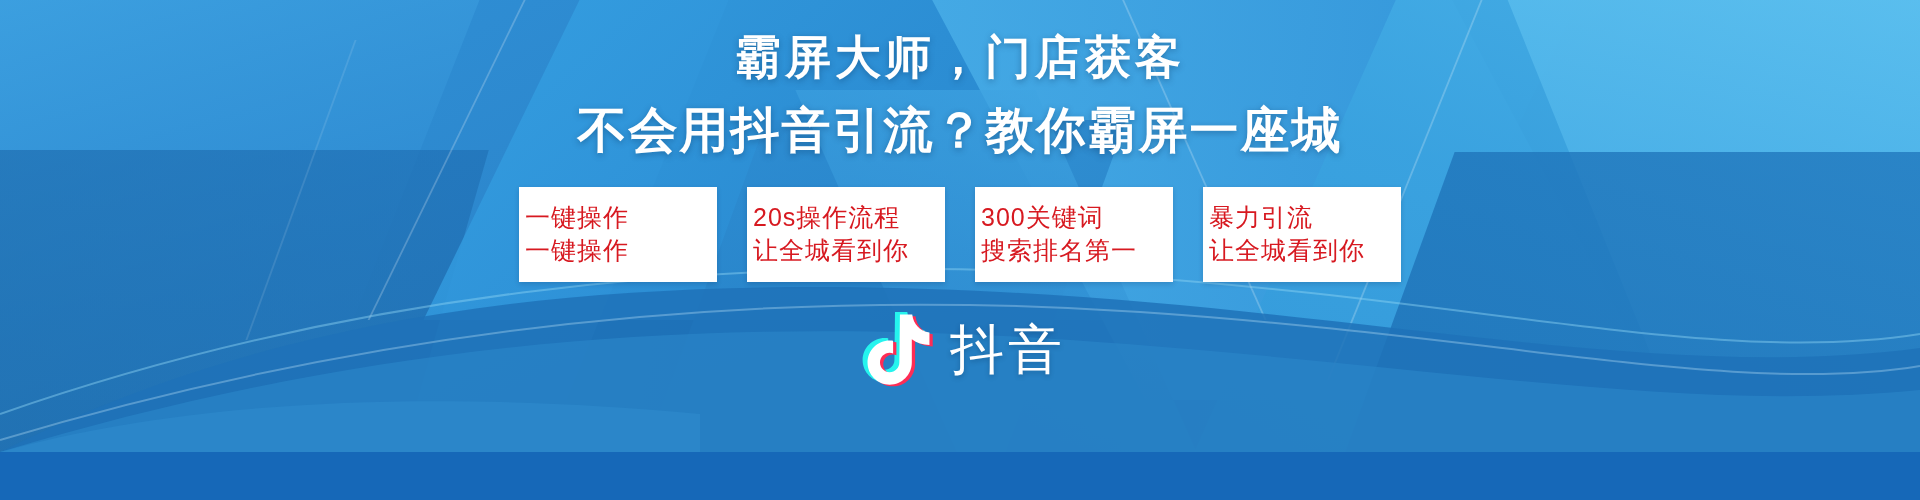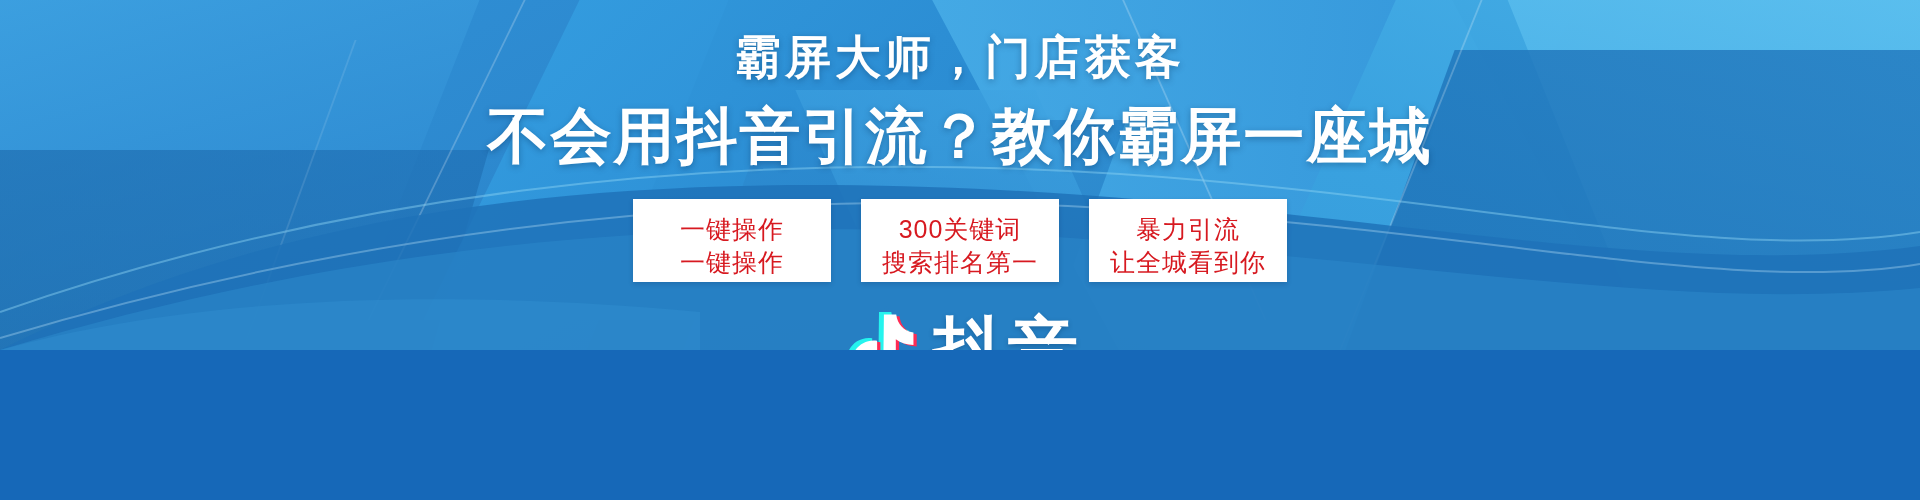--- a/index.html
+++ b/index.html
@@ -4,21 +4,21 @@
 <style>
   * { margin:0; padding:0; box-sizing:border-box; }
   html,body { width:1920px; height:500px; overflow:hidden; }
   body {
     font-family:"Liberation Sans","DejaVu Sans",sans-serif;
     background:#1668b8;
   }
 
   #banner {
     position:relative;
-    width:1920px; height:350px;
+    width:1920px; height:452px;
     overflow:hidden;
     background:linear-gradient(100deg,#2a7fc4 0%,#2077bf 18%,#1d6fb5 38%,#1a6ab0 55%,#1f74bb 72%,#2b86cb 88%,#3a9ad8 100%);
   }
 
   
   .shape { position:absolute; }
 
   .sw-left-top {
     left:-80px; top:-160px; width:760px; height:560px;
     background:linear-gradient(150deg,#3a9fe0 0%,#2f8ed4 45%,#2b83c9 100%);
@@ -97,53 +97,53 @@
 
   .headline {
     color:#ffffff;
     text-align:center;
     font-weight:bold;
     letter-spacing:2px;
     text-shadow:0 2px 6px rgba(0,40,80,.35);
     white-space:nowrap;
   }
   .headline.l1 { font-size:46px; line-height:1; margin-top:34px; letter-spacing:4px; }
-  .headline.l2 { font-size:61px; line-height:1; margin-top:26px; letter-spacing:2px; }
+  .headline.l2 { font-size:49px; line-height:1; margin-top:26px; letter-spacing:2px; }
 
   .features {
     margin-top:32px;
     display:flex;
     gap:30px;
     align-items:stretch;
   }
   .feature-box {
     background:#ffffff;
     width:198px;
-    padding:14px 6px 3px;
-    text-align:center;
+    padding:14px 6px 15px;
+    text-align:left;
     box-shadow:0 2px 5px rgba(0,30,70,.18);
   }
   .feature-line {
     color:#d71920;
     font-size:25px;
     line-height:1.32;
     font-weight:500;
     white-space:nowrap;
     letter-spacing:1px;
   }
 
   .brand {
     margin-top:26px;
     display:flex; align-items:center; gap:14px;
   }
   .brand-mark { width:82px; height:82px; display:block; }
   .brand-text {
     color:#ffffff;
-    font-size:70px;
-    font-weight:bold;
+    font-size:54px;
+    font-weight:normal;
     letter-spacing:4px;
     line-height:1;
     text-shadow:0 2px 5px rgba(0,40,80,.3);
   }
 </style>
 </head>
 <body>
 
 <div id="banner">
 
@@ -177,20 +177,24 @@
 
     <div class="headline l2">不会用抖音引流？教你霸屏一座城</div>
 
     <div class="features">
 
       <div class="feature-box">
         <div class="feature-line">一键操作</div>
         <div class="feature-line">一键操作</div>
       </div>
 
+      <div class="feature-box">
+        <div class="feature-line">20s操作流程</div>
+        <div class="feature-line">让全城看到你</div>
+      </div>
 
       <div class="feature-box">
         <div class="feature-line">300关键词</div>
         <div class="feature-line">搜索排名第一</div>
       </div>
 
       <div class="feature-box">
         <div class="feature-line">暴力引流</div>
         <div class="feature-line">让全城看到你</div>
       </div>

